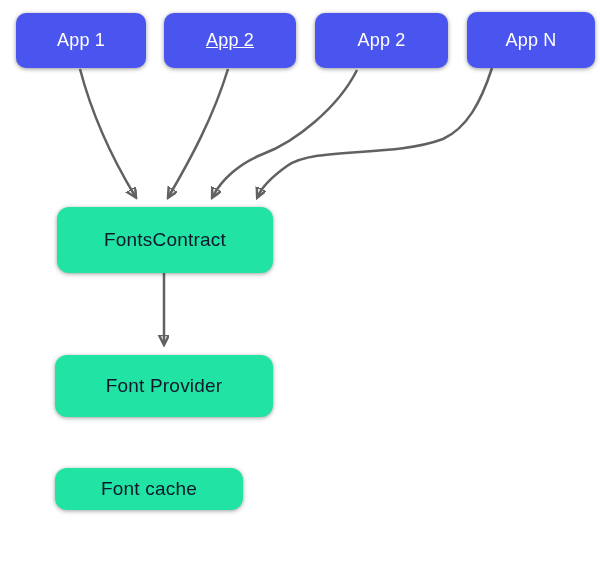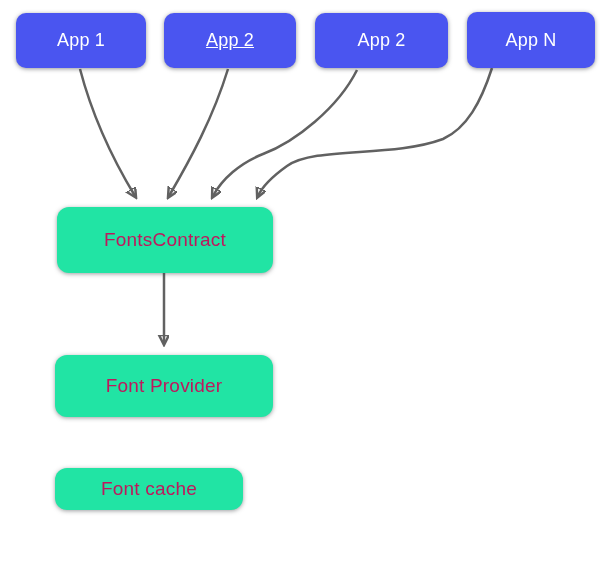--- a/index.html
+++ b/index.html
@@ -11,21 +11,21 @@
   .node{
     position:absolute;display:flex;align-items:center;justify-content:center;
     box-sizing:border-box;text-align:center;
   }
   .app-node{
     background:#4a55f0;color:#ffffff;border-radius:10px;
     font-size:18px;letter-spacing:.2px;
     box-shadow:0 1px 4px rgba(60,64,67,.55);
   }
   .svc-node{
-    background:#21e4a4;color:#be185d;border-radius:12px;
+    background:#21e4a4;color:#0f172a;border-radius:12px;
     font-size:19px;letter-spacing:.2px;
     box-shadow:0 1px 4px rgba(60,64,67,.5);
   }
   #app1{left:16px;top:13px;width:130px;height:55px;}
   #app2{left:164px;top:13px;width:132px;height:55px;text-decoration:underline;}
   #app3{left:315px;top:13px;width:133px;height:55px;}
   #appN{left:467px;top:12px;width:128px;height:56px;text-align:right;}
   #fontscontract{left:57px;top:207px;width:216px;height:66px;}
   #fontprovider{left:55px;top:355px;width:218px;height:62px;text-align:right;}
   #fontcache{left:55px;top:434px;width:188px;height:42px;margin-top:34px;}

